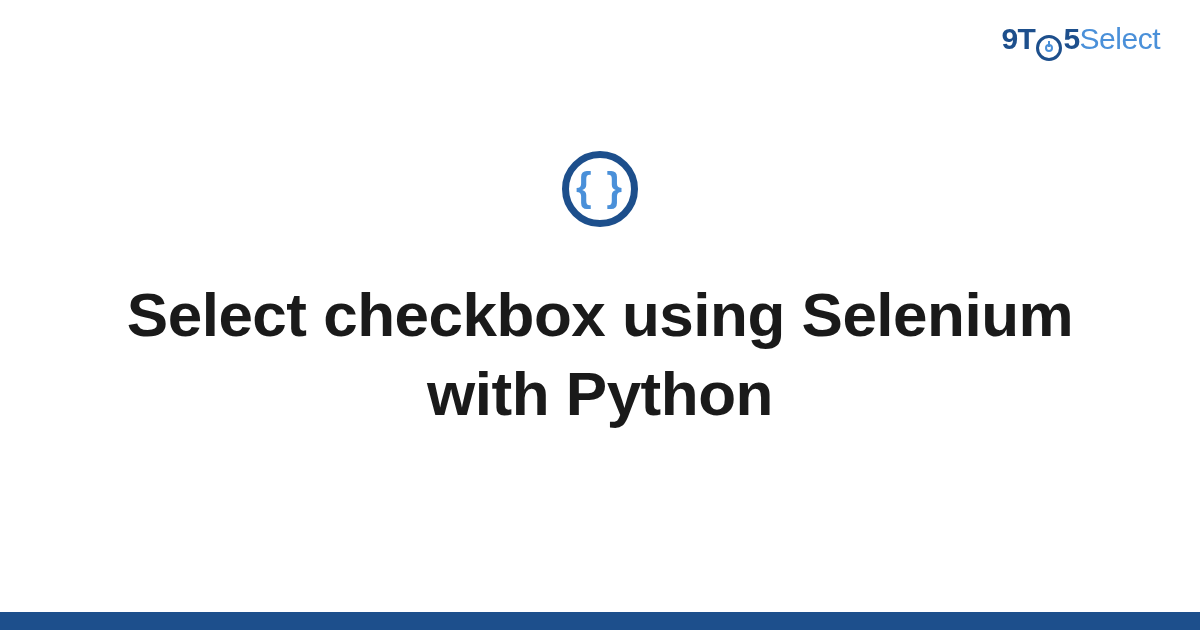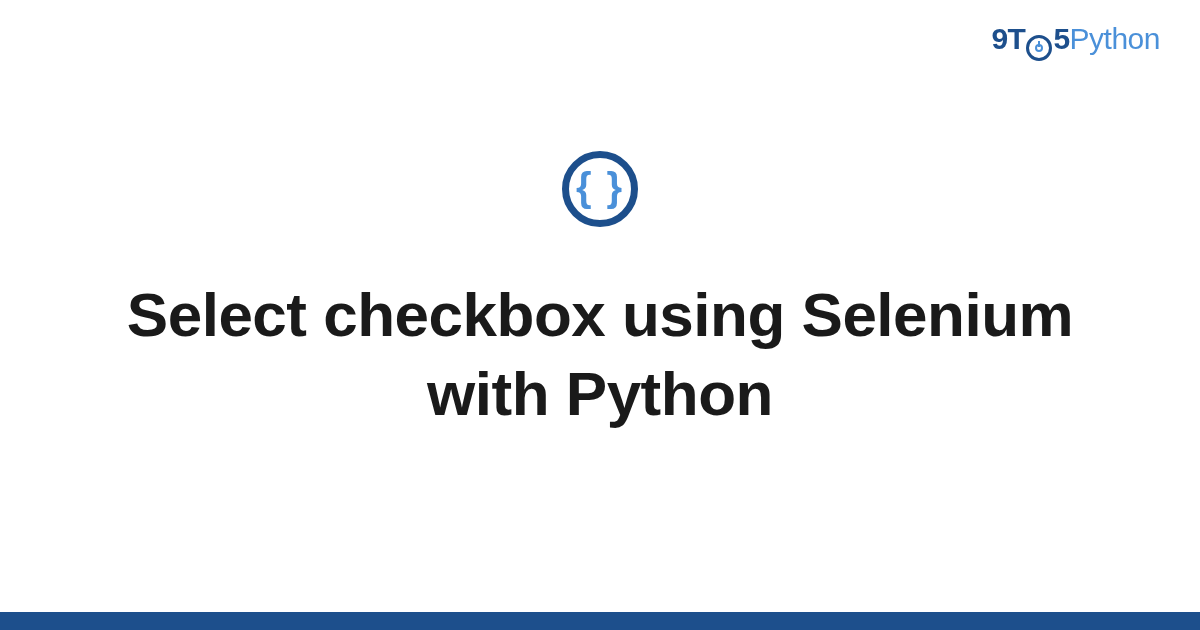--- a/index.html
+++ b/index.html
@@ -115,21 +115,21 @@
 <body>
 
 <div class="header">
   <span class="logo-9t">9T</span>
   <span class="logo-clock">
     <span class="logo-clock-inner">
       <span class="logo-clock-hand"></span>
     </span>
   </span>
   <span class="logo-5">5</span>
-  <span class="logo-answer">Python</span>
+  <span class="logo-answer">Select</span>
 </div>
 
 <div class="center-content">
   <div class="icon-badge">
     <span class="braces">{ }</span>
   </div>
   <h1 class="title">Select checkbox using Selenium with Python</h1>
 </div>
 
 <div class="footer-bar"></div>

